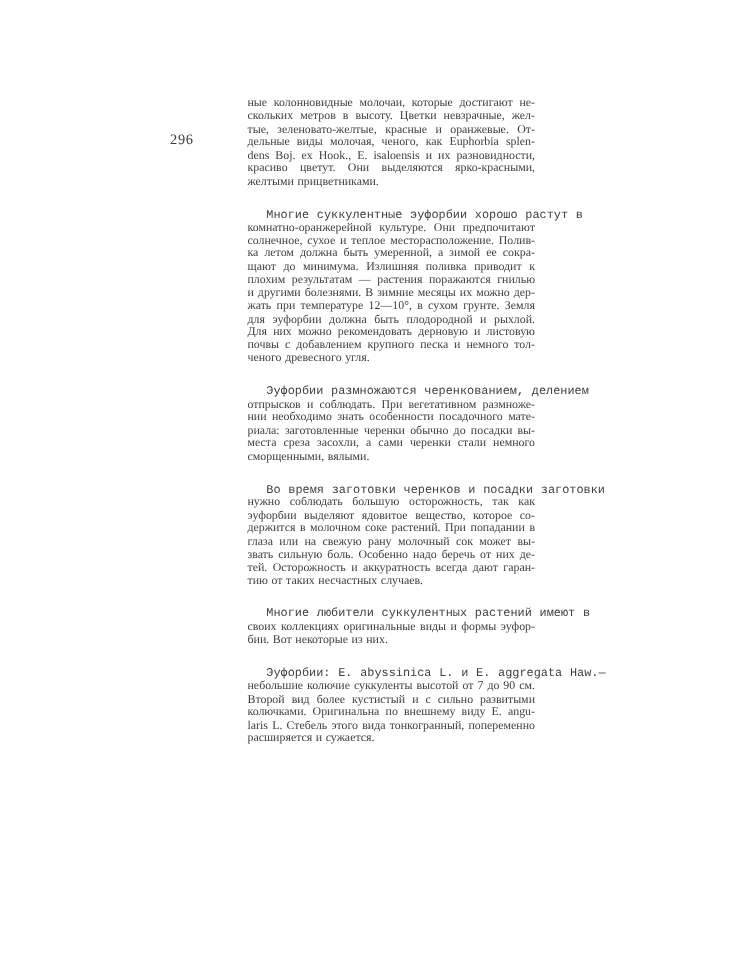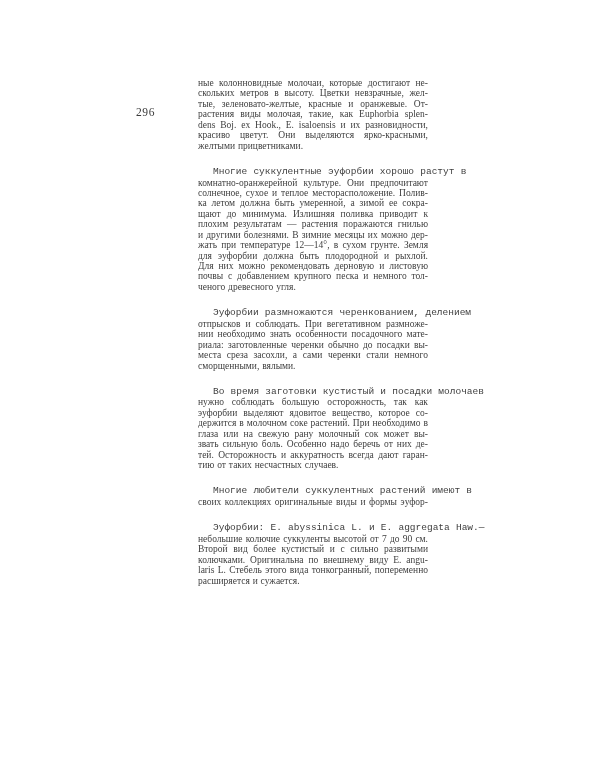--- a/index.html
+++ b/index.html
@@ -62,60 +62,61 @@
 </head>
 <body>
 
 <div class="scan-page">
   <div class="page-number">296</div>
   <div class="text-column">
       <div class="para">
         <div class="line">ные колонновидные молочаи, которые достигают не-</div>
         <div class="line">скольких метров в высоту. Цветки невзрачные, жел-</div>
         <div class="line">тые, зеленовато-желтые, красные и оранжевые. От-</div>
-        <div class="line">растения виды молочая, такие, как Euphorbia splen-</div>
+        <div class="line">дельные виды молочая, ченого, как Euphorbia splen-</div>
         <div class="line">dens Boj. ex Hook., E. isaloensis и их разновидности,</div>
         <div class="line">красиво цветут. Они выделяются ярко-красными,</div>
         <div class="line last">желтыми прицветниками.</div>
       </div>
       <div class="para">
         <div class="line indent">Многие суккулентные эуфорбии хорошо растут в</div>
         <div class="line">комнатно-оранжерейной культуре. Они предпочитают</div>
         <div class="line">солнечное, сухое и теплое месторасположение. Полив-</div>
         <div class="line">ка летом должна быть умеренной, а зимой ее сокра-</div>
         <div class="line">щают до минимума. Излишняя поливка приводит к</div>
         <div class="line">плохим результатам — растения поражаются гнилью</div>
         <div class="line">и другими болезнями. В зимние месяцы их можно дер-</div>
-        <div class="line">жать при температуре 12—14°, в сухом грунте. Земля</div>
+        <div class="line">жать при температуре 12—10°, в сухом грунте. Земля</div>
         <div class="line">для эуфорбии должна быть плодородной и рыхлой.</div>
         <div class="line">Для них можно рекомендовать дерновую и листовую</div>
         <div class="line">почвы с добавлением крупного песка и немного тол-</div>
         <div class="line last">ченого древесного угля.</div>
       </div>
       <div class="para">
         <div class="line indent">Эуфорбии размножаются черенкованием, делением</div>
         <div class="line">отпрысков и соблюдать. При вегетативном размноже-</div>
         <div class="line">нии необходимо знать особенности посадочного мате-</div>
         <div class="line">риала: заготовленные черенки обычно до посадки вы-</div>
         <div class="line">места среза засохли, а сами черенки стали немного</div>
         <div class="line last">сморщенными, вялыми.</div>
       </div>
       <div class="para">
-        <div class="line indent">Во время заготовки кустистый и посадки молочаев</div>
+        <div class="line indent">Во время заготовки черенков и посадки заготовки</div>
         <div class="line">нужно соблюдать большую осторожность, так как</div>
         <div class="line">эуфорбии выделяют ядовитое вещество, которое со-</div>
-        <div class="line">держится в молочном соке растений. При необходимо в</div>
+        <div class="line">держится в молочном соке растений. При попадании в</div>
         <div class="line">глаза или на свежую рану молочный сок может вы-</div>
         <div class="line">звать сильную боль. Особенно надо беречь от них де-</div>
         <div class="line">тей. Осторожность и аккуратность всегда дают гаран-</div>
         <div class="line last">тию от таких несчастных случаев.</div>
       </div>
       <div class="para">
         <div class="line indent">Многие любители суккулентных растений имеют в</div>
         <div class="line">своих коллекциях оригинальные виды и формы эуфор-</div>
+        <div class="line last">бии. Вот некоторые из них.</div>
       </div>
       <div class="para">
         <div class="line indent">Эуфорбии: E. abyssinica L. и E. aggregata Haw.—</div>
         <div class="line">небольшие колючие суккуленты высотой от 7 до 90 см.</div>
         <div class="line">Второй вид более кустистый и с сильно развитыми</div>
         <div class="line">колючками. Оригинальна по внешнему виду E. angu-</div>
         <div class="line">laris L. Стебель этого вида тонкогранный, попеременно</div>
         <div class="line last">расширяется и сужается.</div>
       </div>
     </div>

